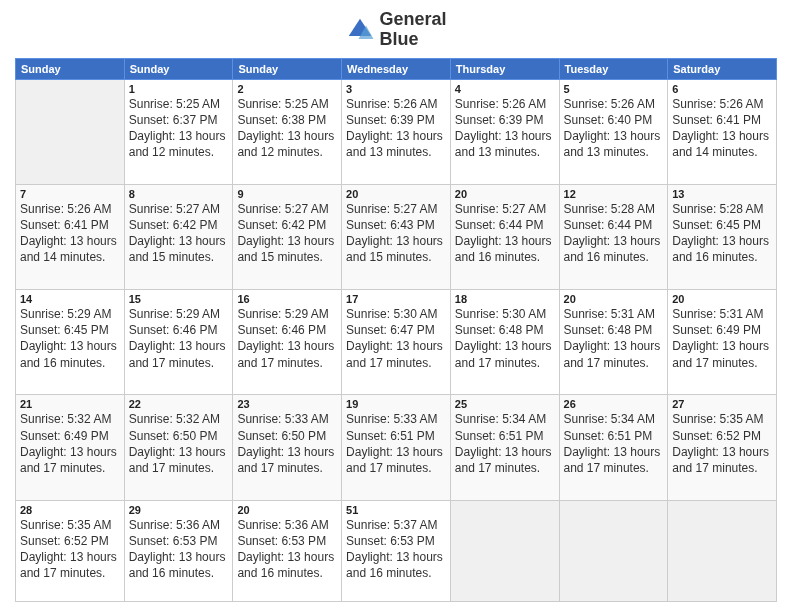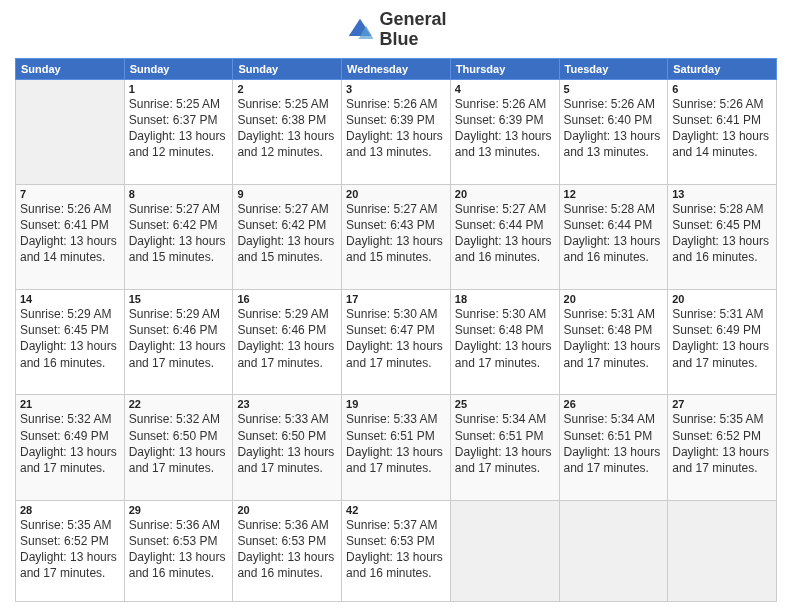--- a/index.html
+++ b/index.html
@@ -311,21 +311,21 @@
 Sunset: 6:53 PM
 Daylight: 13 hours and 16 minutes.</div>
           </td>
           <td>
             <span class="day-num">20</span>
             <div class="day-info" style="white-space: pre-line;">Sunrise: 5:36 AM
 Sunset: 6:53 PM
 Daylight: 13 hours and 16 minutes.</div>
           </td>
           <td>
-            <span class="day-num">42</span>
+            <span class="day-num">51</span>
             <div class="day-info" style="white-space: pre-line;">Sunrise: 5:37 AM
 Sunset: 6:53 PM
 Daylight: 13 hours and 16 minutes.</div>
           </td>
           <td class="empty-cell"></td>
           <td class="empty-cell"></td>
           <td class="empty-cell"></td>
         </tr>
       </tbody>
   </table>

